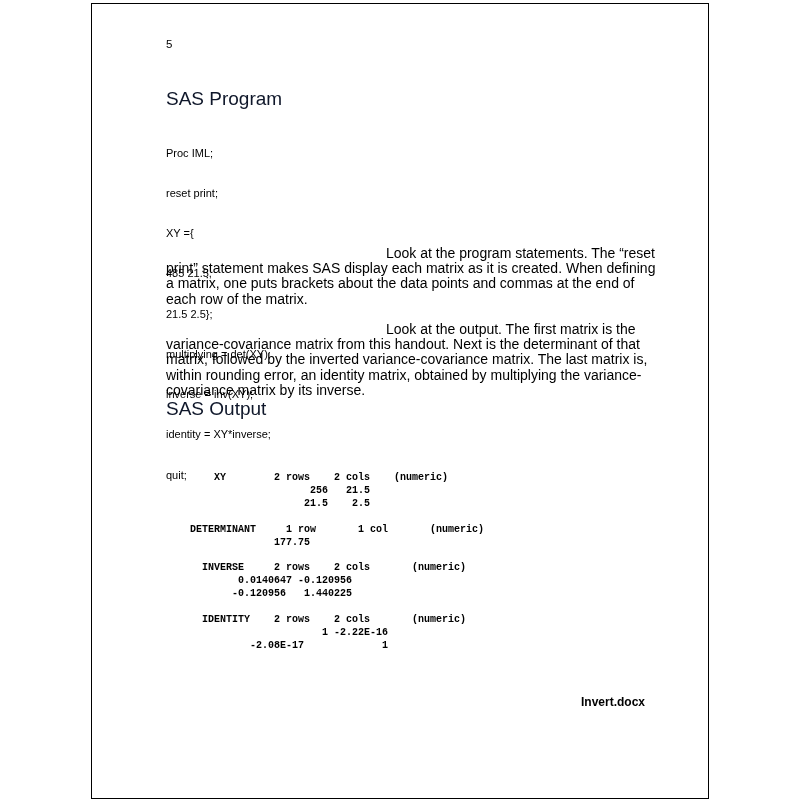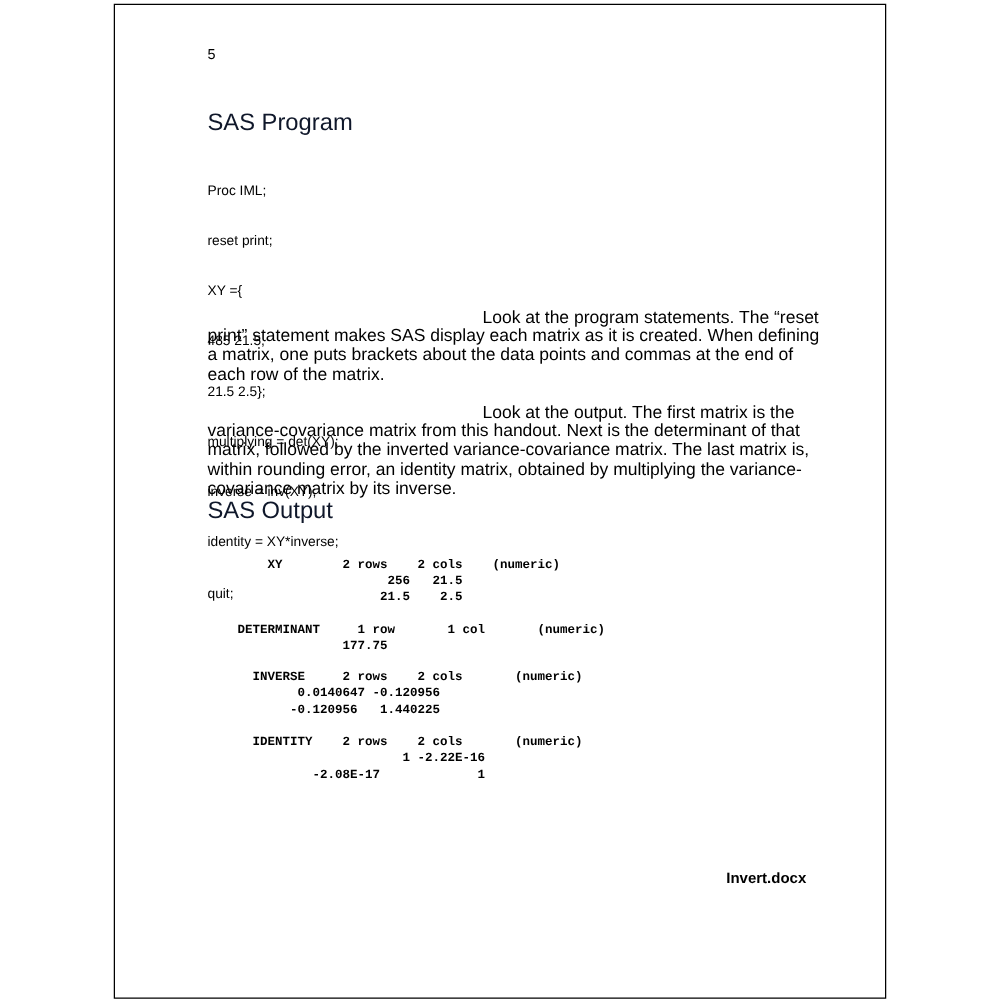--- a/index.html
+++ b/index.html
@@ -59,21 +59,21 @@
     font-size: 14px;
     line-height: 15.2px;
     text-indent: 220px;
     text-align: left;
   }
   .para-1 { top: 242px; }
   .para-2 { top: 318px; }
   .sas-listing {
     position: absolute;
     left: 74px;
-    top: 443px;
+    top: 468px;
     margin: 0;
     font-family: "Liberation Mono", "DejaVu Sans Mono", monospace;
     font-size: 10px;
     font-weight: bold;
     line-height: 12.9px;
     white-space: pre;
   }
   .copyright-line {
     position: absolute;
     left: 74px;

